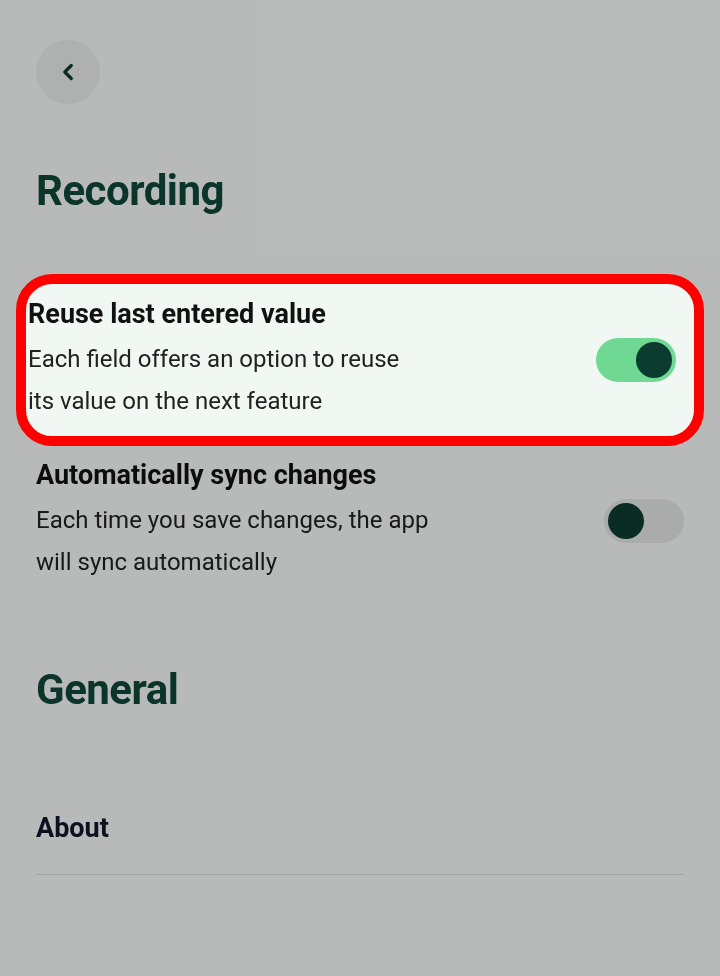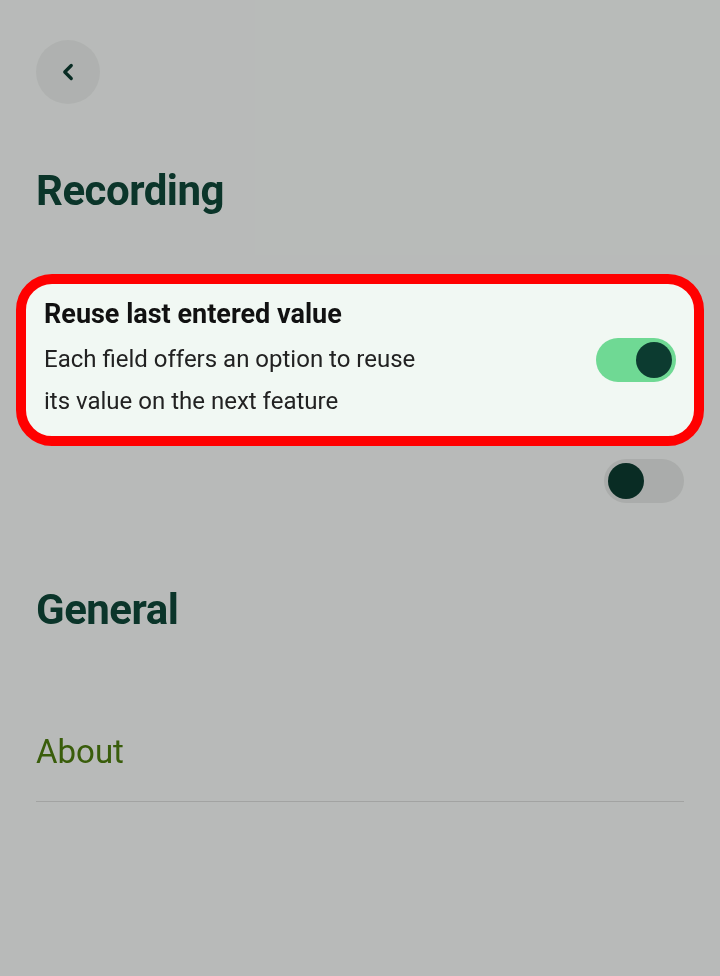--- a/index.html
+++ b/index.html
@@ -102,31 +102,31 @@
       right: 4px;
     }
     .toggle-off .toggle-thumb {
       left: 4px;
     }
     .list-item {
       padding: 30px 0;
       border-bottom: 1px solid rgba(0,0,0,0.12);
     }
     .list-item-label {
-      font-size: 33px;
-      font-weight: 400;
-      color: #4d7c0f;
+      font-size: 27px;
+      font-weight: 700;
+      color: #0f172a;
     }
     .highlight-box {
       position: absolute;
       border: 10px solid #ff0000;
       border-radius: 36px;
       background-color: #f1f8f3;
       z-index: 10;
-      padding: 14px 18px 14px 18px;
+      padding: 14px 18px 14px 2px;
       left: 16px;
       right: 16px;
       top: 274px;
     }
     .highlight-box .setting-row {
       border-bottom: none;
       padding: 0;
     }
     .highlight-box .setting-label {
       font-size: 27px;
@@ -149,20 +149,22 @@
       <polyline points="15 18 9 12 15 6"></polyline>
     </svg>
   </button>
 
   <h2 class="section-title">Recording</h2>
 
   <div class="spacer-highlight"></div>
 
   <div class="setting-row no-border">
     <div class="setting-text">
+      <div class="setting-label">Automatically sync changes</div>
+      <div class="setting-description">Each time you save changes, the app will sync automatically</div>
     </div>
     <div class="toggle toggle-off">
       <div class="toggle-thumb"></div>
     </div>
   </div>
 
   <h2 class="section-title general">General</h2>
 
   <div class="list-item">
     <div class="list-item-label">About</div>

